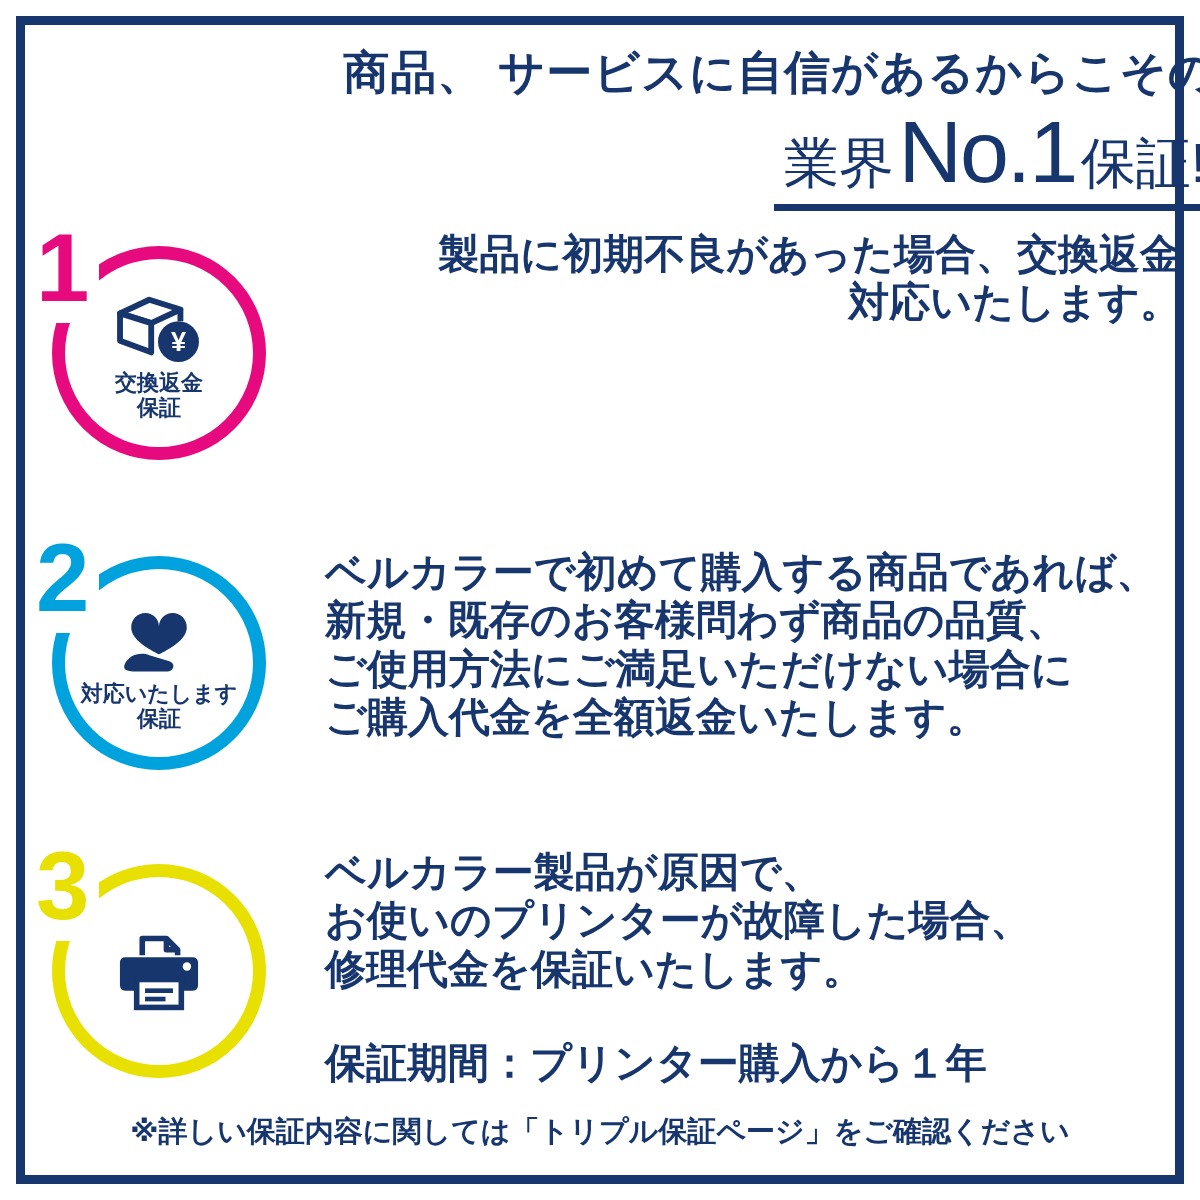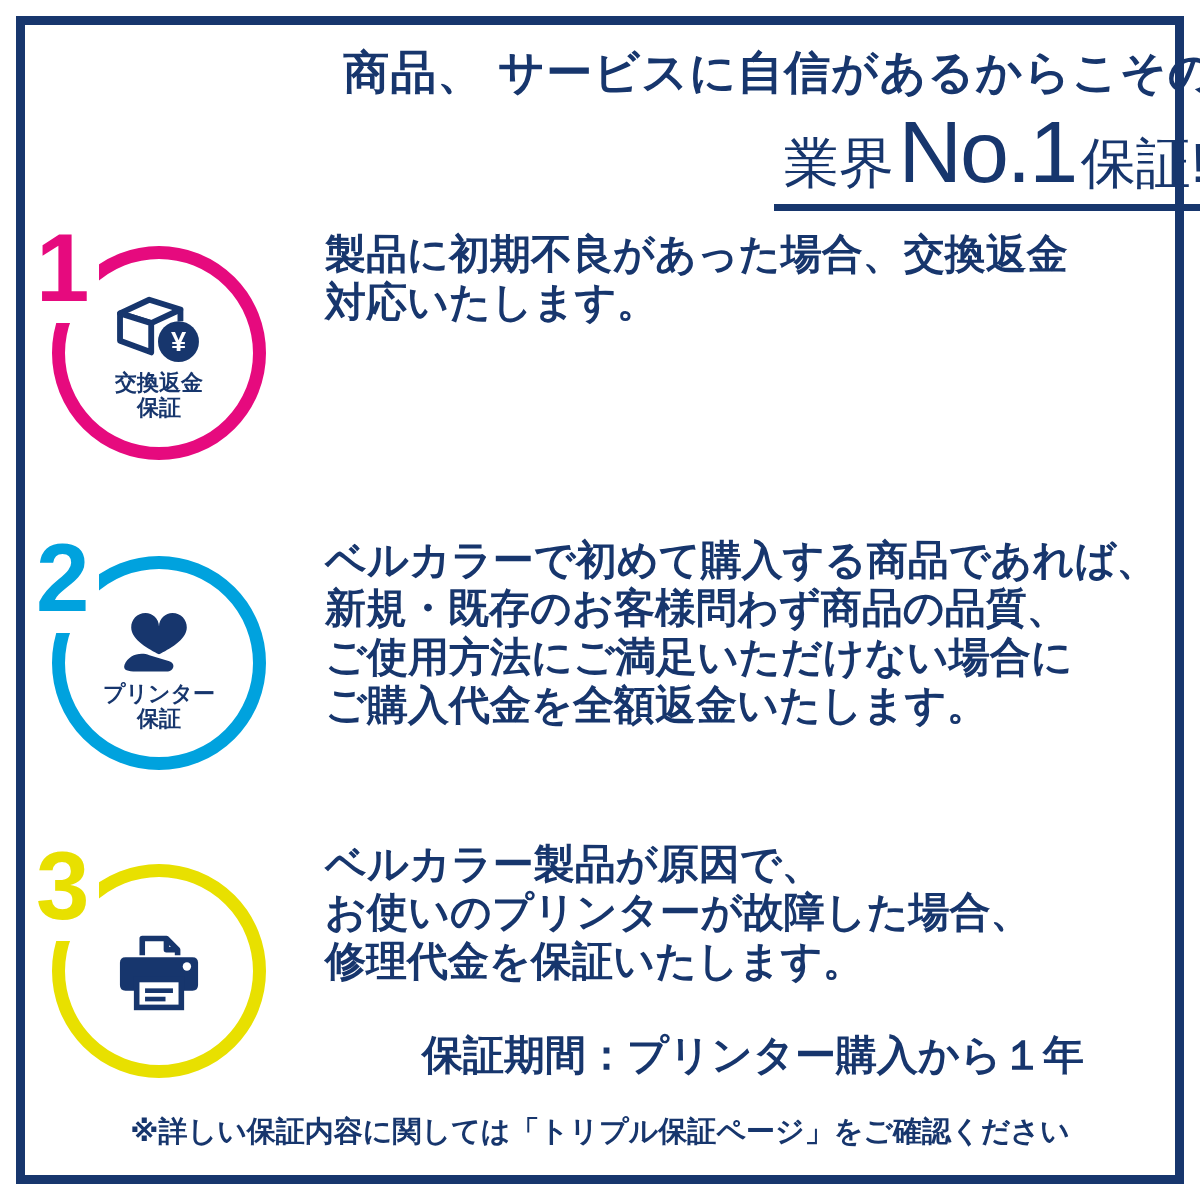--- a/index.html
+++ b/index.html
@@ -54,23 +54,23 @@
   .badge-label {
     font-size:22px; font-weight:bold; color:var(--navy,#17366d);
     text-align:center; line-height:1.15; white-space:pre-line;
   }
 
   .textblock { position:absolute; left:325px; top:0; width:856px; }
   .desc, .period {
     margin:0; font-size:41px; font-weight:bold; line-height:1.18;
     white-space:pre-line; color:var(--navy,#17366d);
   }
-  .row1 .desc { margin-top:8px; }  .row1 .period { margin-top:30px; }
-  .row2 .desc { margin-top:4px;font-family:Liberation Serif, serif; }  .row2 .period { margin-top:34px; }
-  .row3 .desc { }  .row3 .period { margin-top:46px;text-align:center; }
+  .row1 .desc { margin-top:8px;text-align:right; }  .row1 .period { margin-top:30px; }
+  .row2 .desc { margin-top:16px;font-family:Liberation Serif, serif; }  .row2 .period { margin-top:34px; }
+  .row3 .desc { margin-top:8px; }  .row3 .period { margin-top:46px; }
 
   
   .footer { position:absolute; top:1112px; left:0; width:100%; text-align:center; }
   .footer p { margin:0; font-size:29px; font-weight:bold; color:var(--navy,#17366d); }
 </style>
 </head>
 <body>
 
 <div class="canvas">
   <div class="frame"></div>
@@ -112,21 +112,21 @@
   <section class="row row2">
     <div class="badge">
       <span class="badge-number num--cyan">2</span>
       <div class="badge-ring ring--cyan">
         <span class="badge-icon">
           <svg width="92" height="78" viewBox="0 0 96 80" aria-hidden="true">
             <path d="M48 28 C48 20 41 14 34 14 C25 14 19 21 19 29 C19 42 38 52 48 57 C58 52 77 42 77 29 C77 21 71 14 62 14 C55 14 48 20 48 28 Z" fill="currentColor"></path>
             <path d="M12 68 C16 58 28 54 38 58 L58 64 C66 66 64 75 56 75 L24 75 C16 75 10 74 12 68 Z" fill="currentColor"></path>
           </svg>
         </span>
-        <span class="badge-label">プリンター
+        <span class="badge-label">対応いたします
 保証</span>
       </div>
     </div>
     <div class="textblock">
       <p class="desc">ベルカラーで初めて購入する商品であれば、
 新規・既存のお客様問わず商品の品質、
 ご使用方法にご満足いただけない場合に
 ご購入代金を全額返金いたします。</p>
     </div>
   </section>

